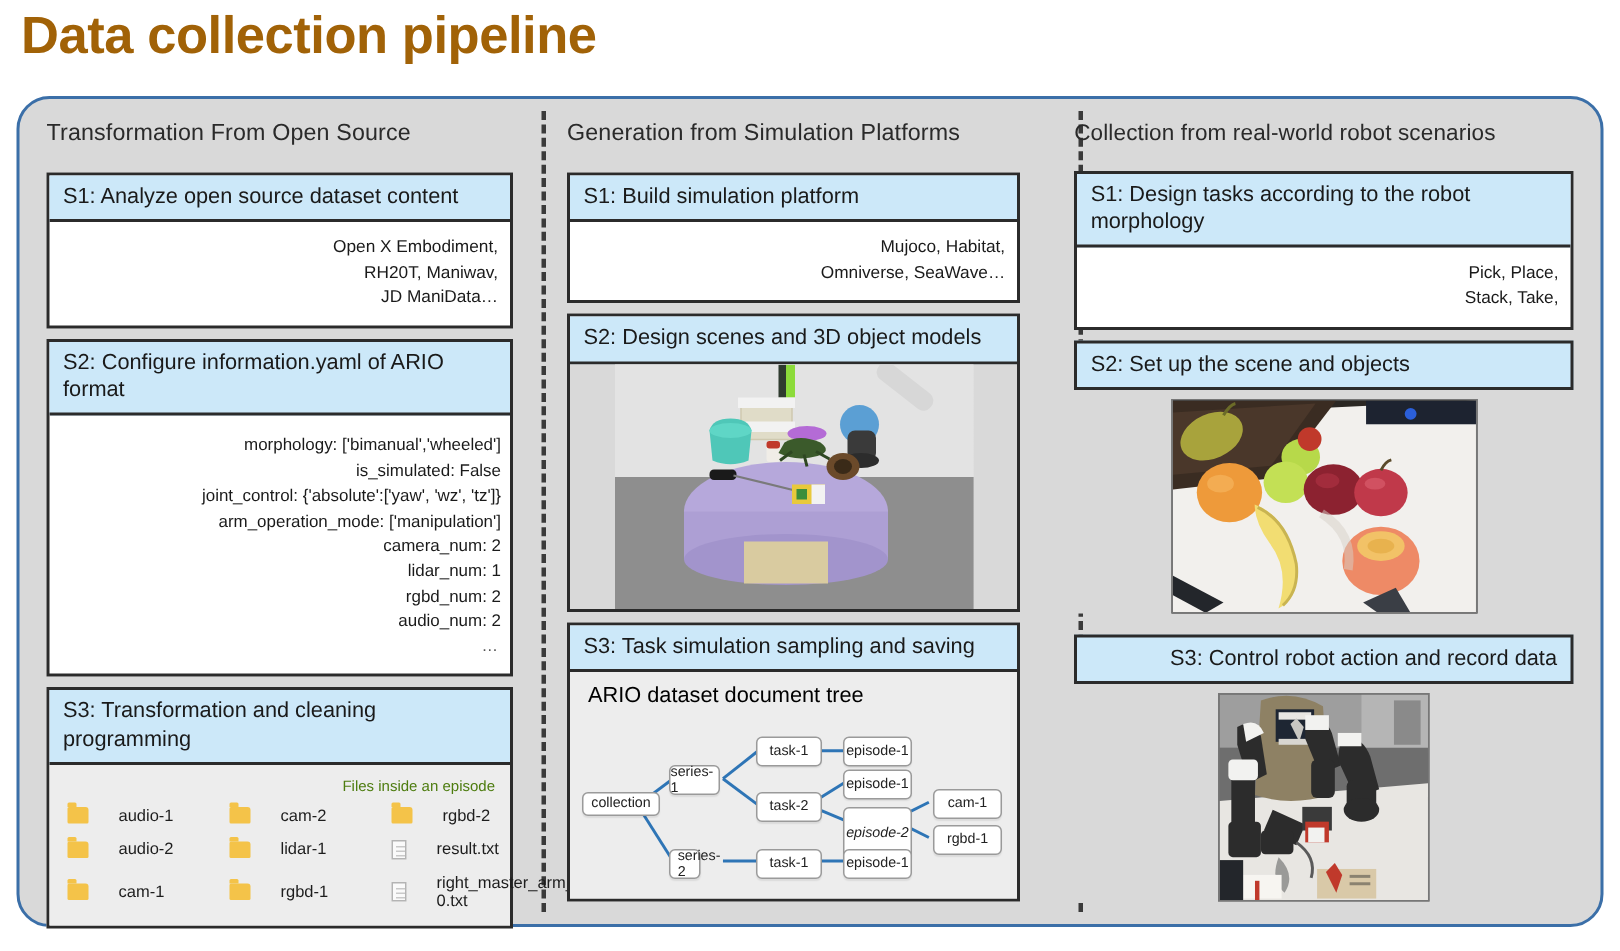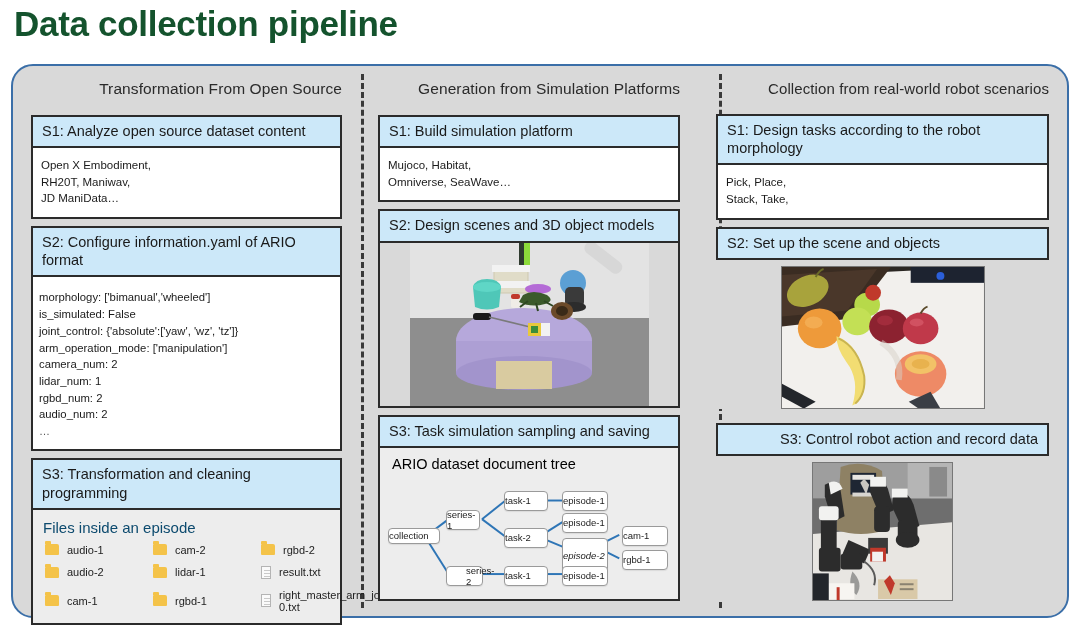--- a/index.html
+++ b/index.html
@@ -7,21 +7,21 @@
     width: 1080px; height: 634px;
     background: #ffffff;
     font-family: "Liberation Sans", sans-serif;
     overflow: hidden;
   }
   .page-title {
     position: absolute;
     left: 14px; top: 4px;
     font-size: 35px;
     font-weight: bold;
-    color: #14532d;
+    color: #a16207;
     letter-spacing: -0.3px;
   }
   .pipeline-container {
     position: absolute;
     left: 11px; top: 64px;
     width: 1058px; height: 554px;
     background: #D9D9D9;
     border: 2px solid #3B6FA8;
     border-radius: 22px;
   }
@@ -40,21 +40,21 @@
   .divider {
     position: absolute;
     top: 8px; bottom: 8px;
     width: 0;
     border-left: 3px dashed #3A3A3A;
   }
   .div-1 { left: 348px; }
   .div-2 { left: 706px; }
 
   .col-header {
-    text-align: right;
+    text-align: left;
     font-size: 15.5px;
     color: #2a2a2a;
     margin-bottom: 17px;
     letter-spacing: 0.1px;
   }
   .col-3 .col-header { font-size: 15px; }
 
   .step-box {
     border: 2px solid #2b2b2b;
     background: #ffffff;
@@ -63,52 +63,53 @@
   .step-title {
     background: #CCE8F9;
     border-bottom: 2px solid #2b2b2b;
     font-size: 14.5px;
     color: #1a1a1a;
     padding: 5px 9px 6px 9px;
     line-height: 1.25;
   }
   .step-body {
     padding: 9px 8px 10px 8px;
-    text-align: left;
+    text-align: right;
     font-size: 11.5px;
     color: #1a1a1a;
     line-height: 1.45;
   }
   .yaml-body {
     font-size: 11.3px;
     line-height: 1.48;
     padding: 12px 6px 10px 6px;
   }
   .yaml-body .dots { letter-spacing: 2px; color:#555; font-size:11px; }
 
   
   .files-panel {
     background: #EDEDED;
     padding: 7px 0 10px 0;
   }
   .files-caption {
-    font-size: 15px;
-    color: #0c4a6e;
+    font-size: 10px;
+    color: #4d7c0f;
     padding: 2px 10px 8px 10px;
+    text-align: right;
   }
   .files-grid {
     display: grid;
     grid-template-columns: 108px 108px 1fr;
     row-gap: 10px;
     padding: 0 10px 0 12px;
   }
   .file-item {
     display: flex;
     align-items: center;
-    gap: 8px;
+    gap: 20px;
     font-size: 11px;
     color: #1d1d1d;
   }
   .folder-ico {
     width: 14px; height: 11px;
     background: #F4C349;
     border-radius: 1px 2px 1px 1px;
     position: relative;
     flex: 0 0 auto;
   }
@@ -171,21 +172,21 @@
   .tree-panel { background: #EDEDED; padding: 6px 0 8px 0; }
   .tree-caption { font-size: 14.5px; color: #000000; padding: 2px 10px 4px 12px; }
   .tree-area { position: relative; height: 115px; }
   .node {
     position: absolute;
     background: #fff;
     border: 1px solid #9a9a9a;
     border-radius: 4px;
     font-size: 9.5px;
     color: #222;
-    display: flex; align-items: center; 
+    display: flex; align-items: center; justify-content: center;
     box-shadow: 0 1px 1px rgba(0,0,0,0.08);
   }
   .tree-svg { position: absolute; inset: 0; }
 </style>
 </head>
 <body>
 
 <div class="page-title">Data collection pipeline</div>
 
 <div class="pipeline-container">
@@ -340,21 +341,21 @@
                 <path d="M220 72 L244 60"></path>
                 <path d="M220 72 L244 84"></path>
               </g>
             </svg>
             <div class="node" style="left:8px;  top:52px; width:52px; height:16px;">
                 <span>collection</span>
               </div>
             <div class="node" style="left:66px; top:34px; width:34px; height:20px;">
                 <span>series-1</span>
               </div>
-            <div class="node" style="left:66px; top:90px; width:37px; height:20px;padding-left:19px;">
+            <div class="node" style="left:66px; top:90px; width:21px; height:20px;padding-left:19px;">
                 <span>series-2</span>
               </div>
             <div class="node" style="left:124px;top:15px; width:44px; height:20px;">
                 <span>task-1</span>
               </div>
             <div class="node" style="left:124px;top:52px; width:44px; height:20px;">
                 <span>task-2</span>
               </div>
             <div class="node" style="left:124px;top:90px; width:44px; height:20px;">
                 <span>task-1</span>

